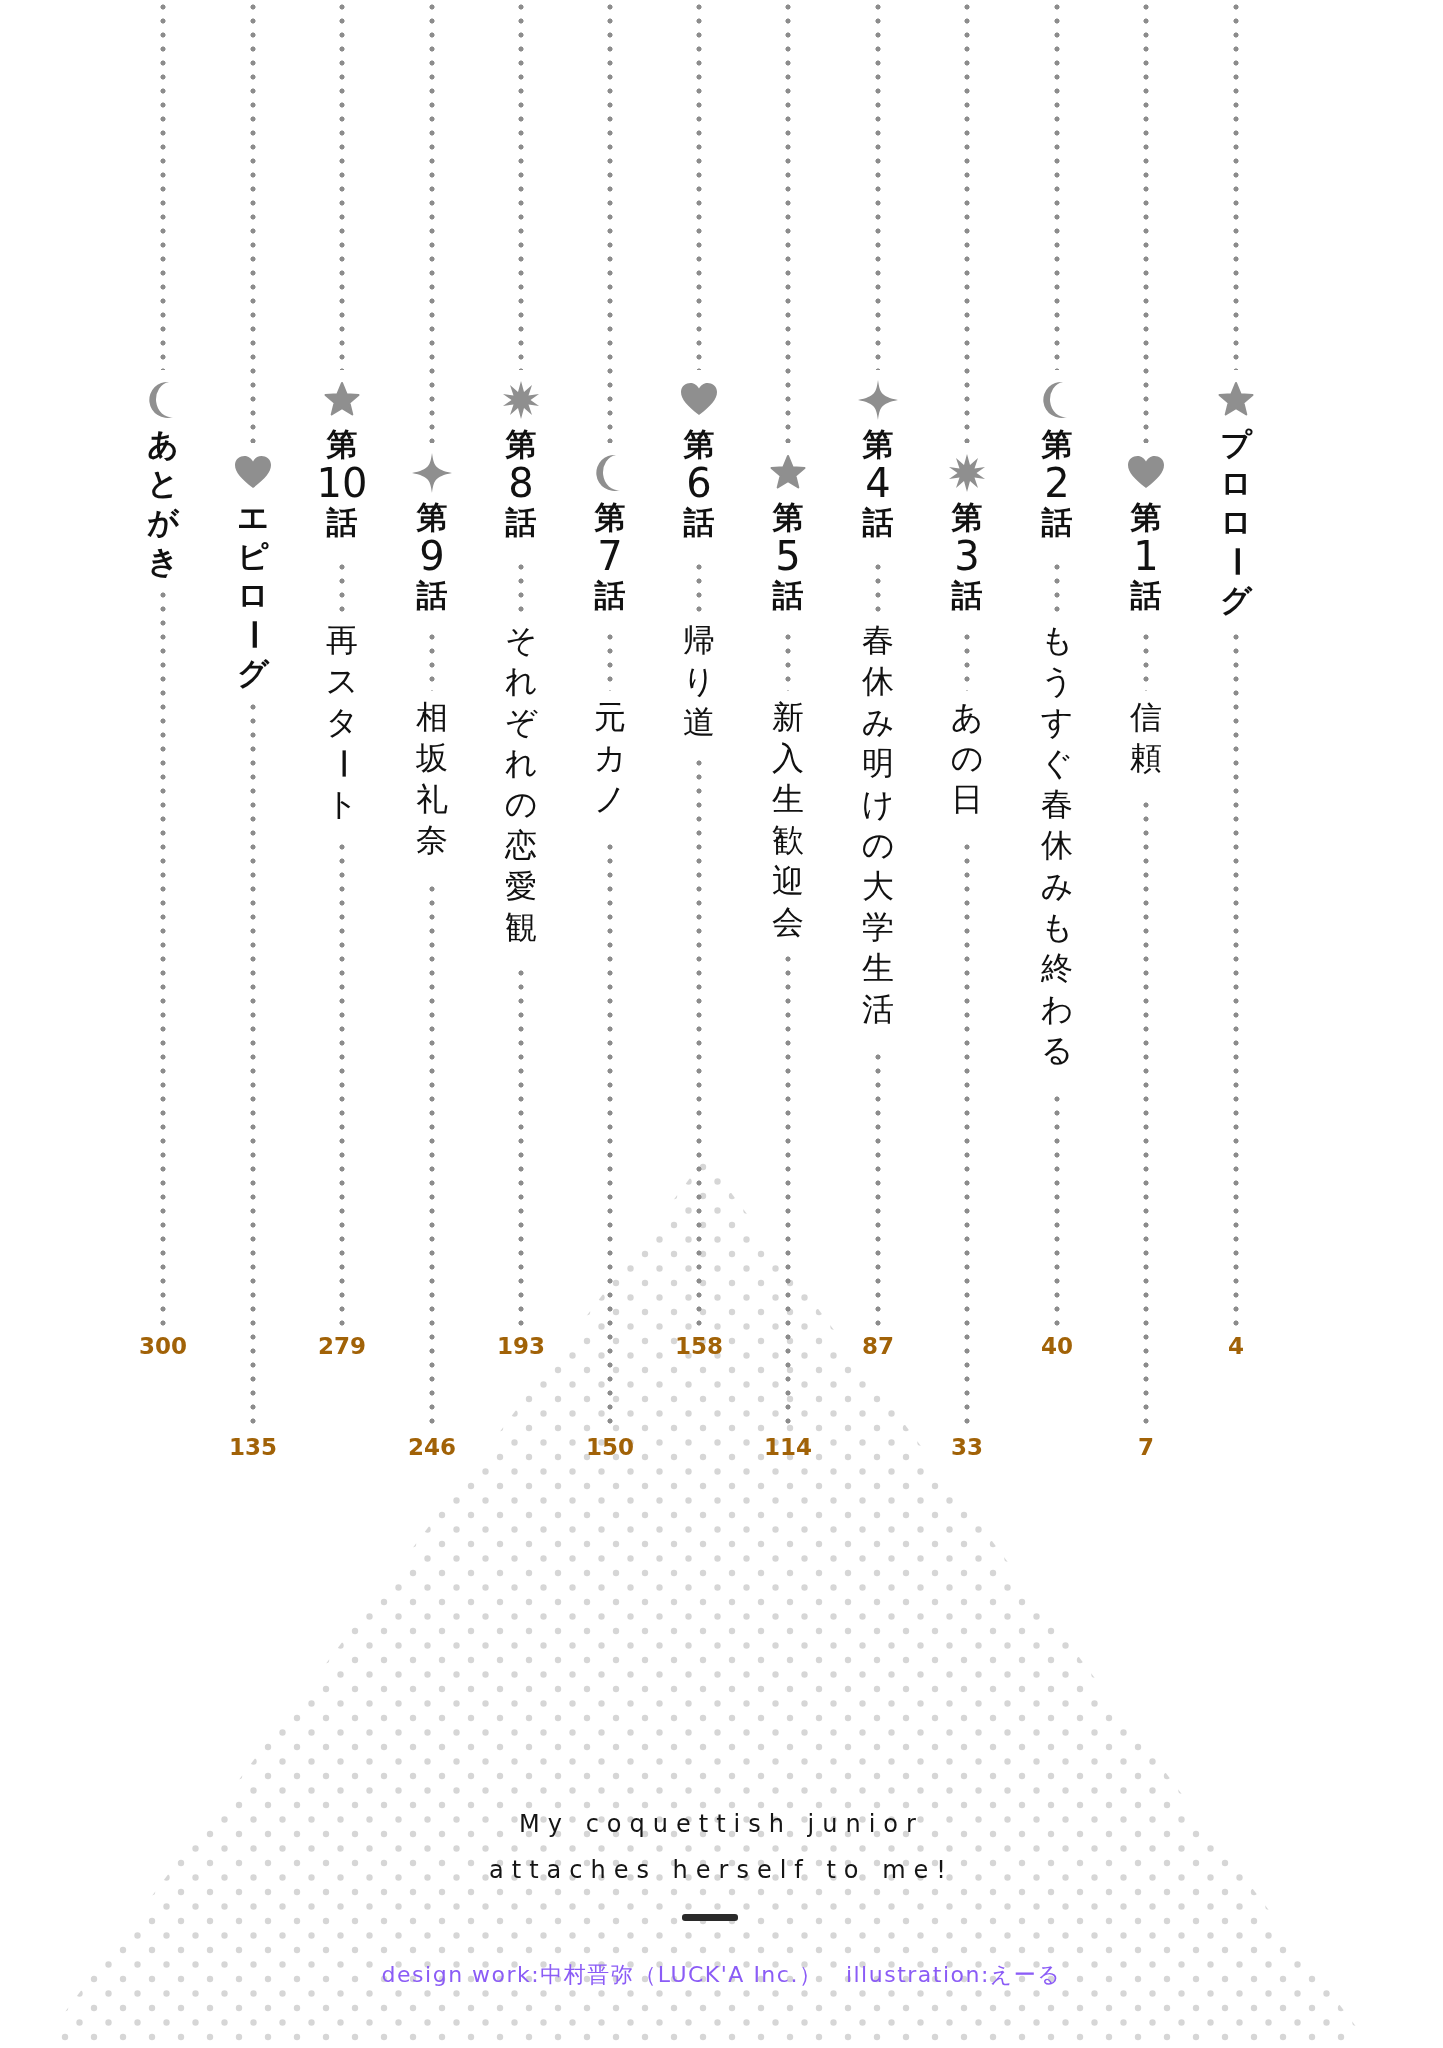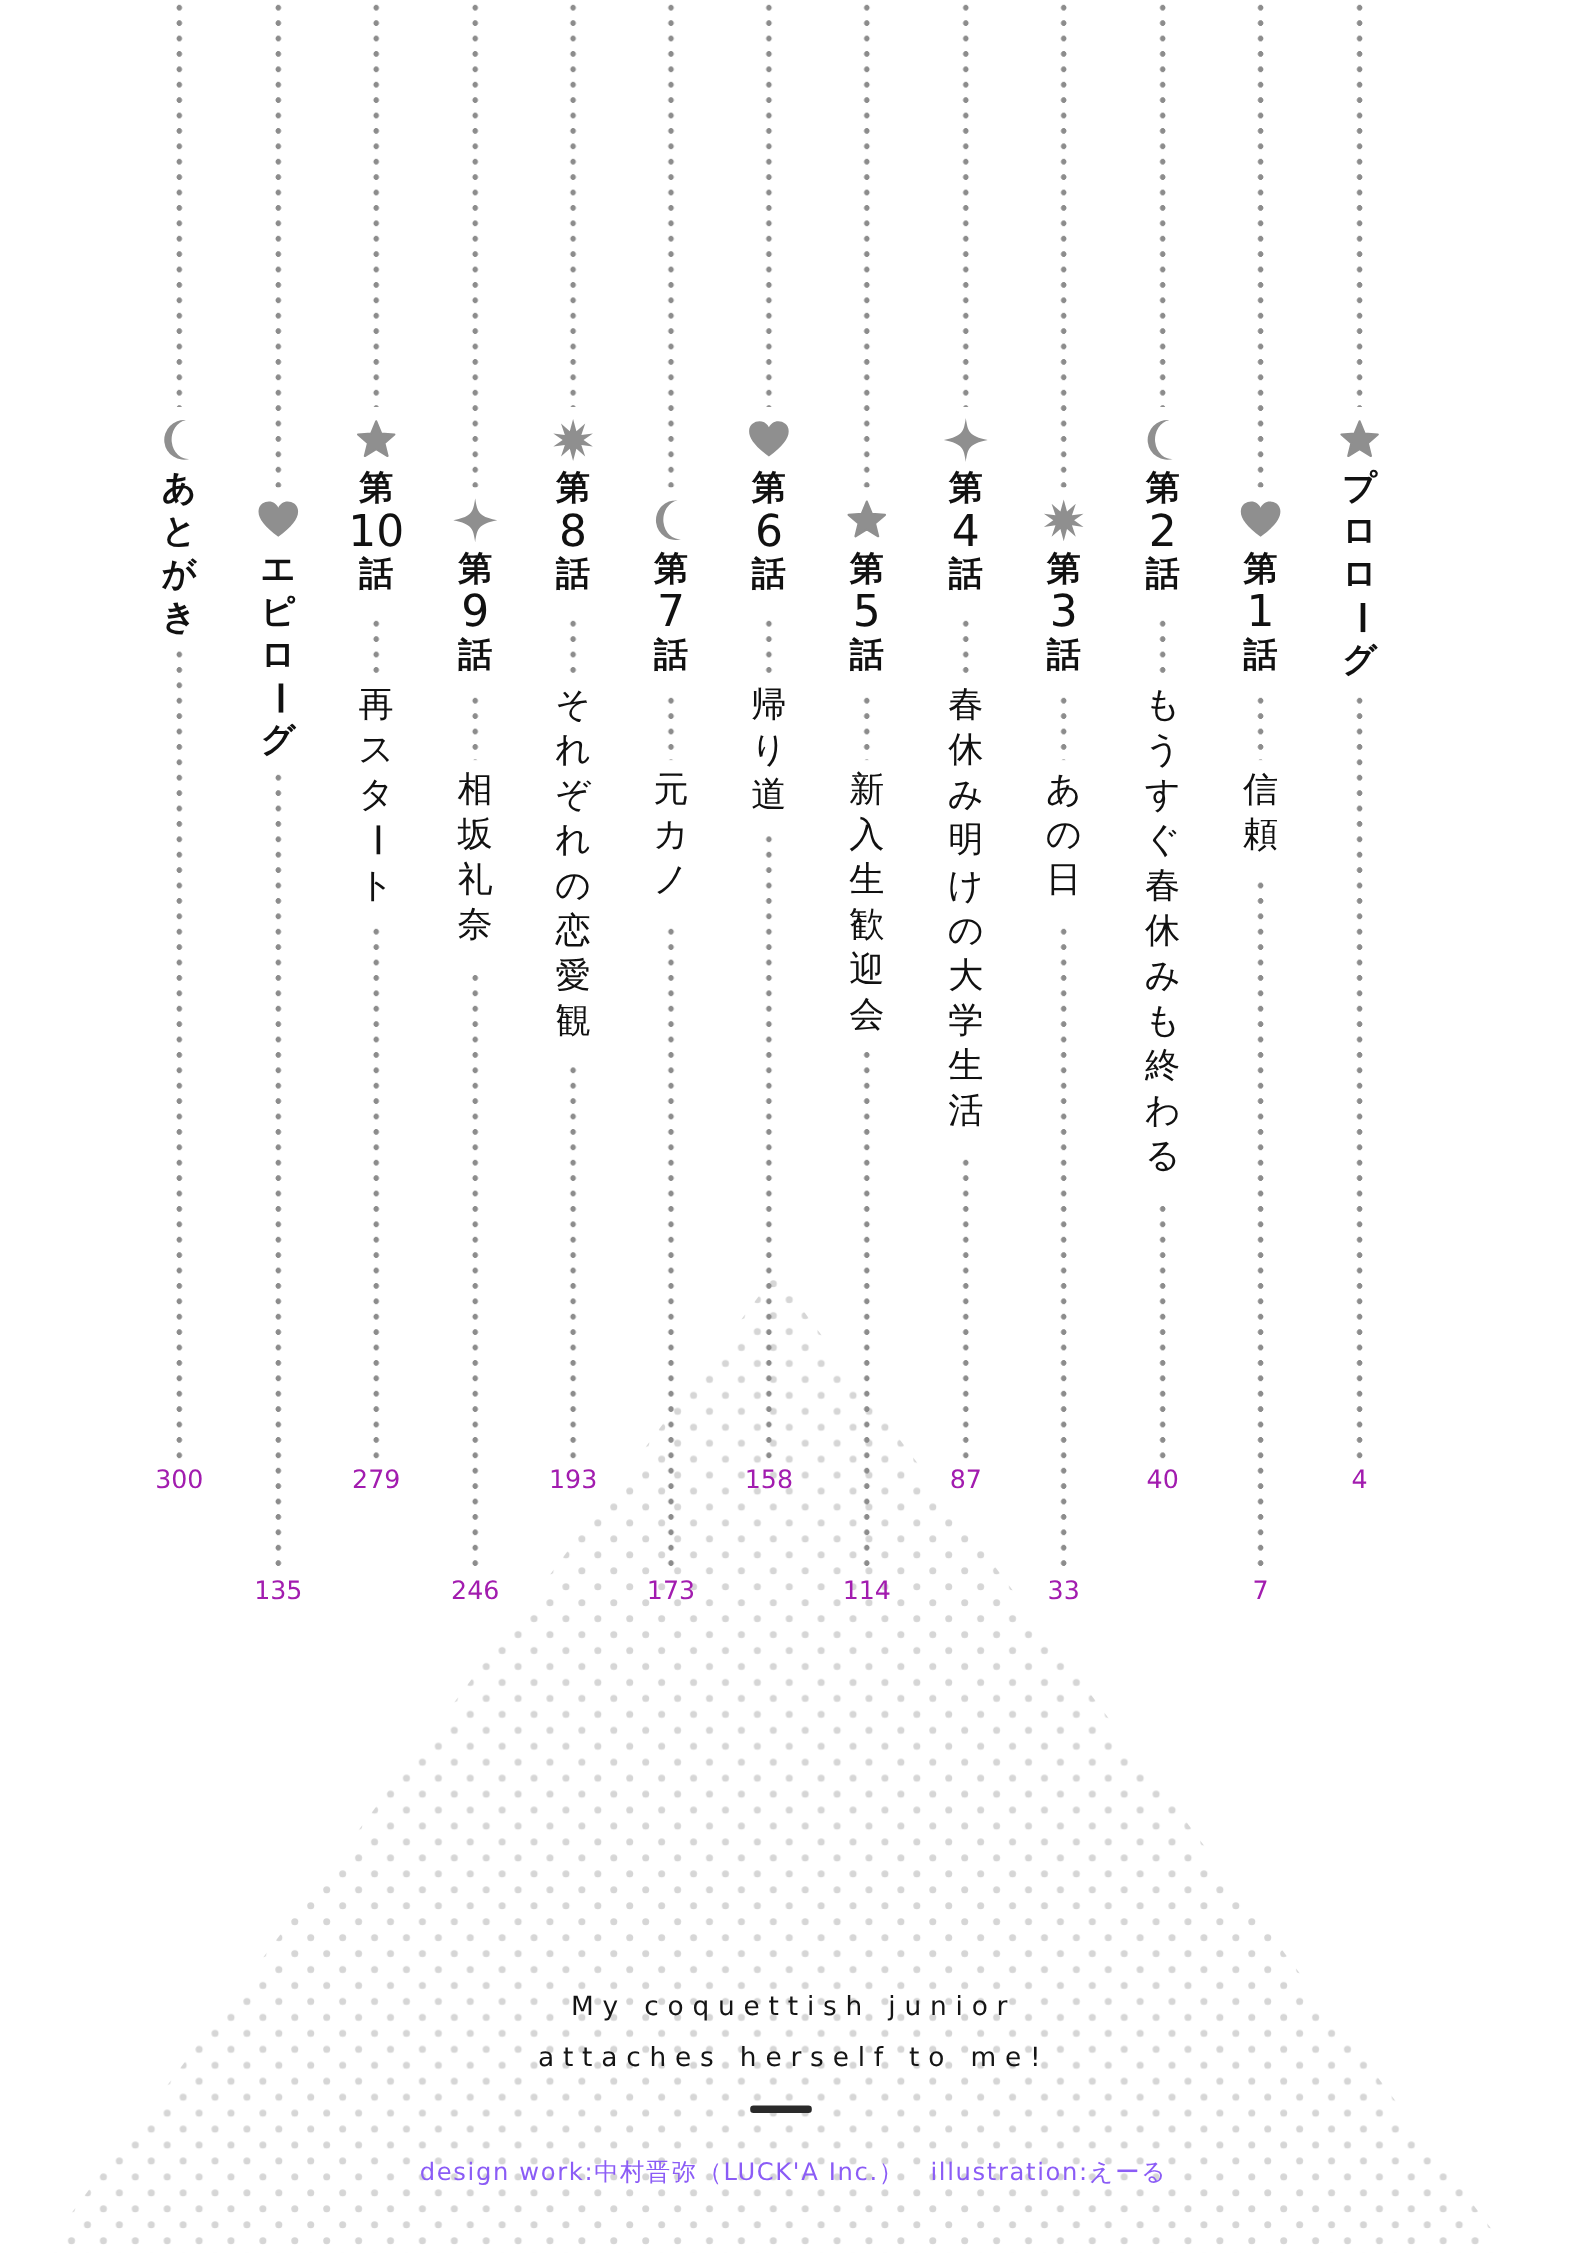--- a/index.html
+++ b/index.html
@@ -12,21 +12,21 @@
           background-size:6px 14px; background-repeat:repeat-y; background-position:0 0; }
   .icon { position:absolute; left:10px; width:40px; height:40px; }
   .icon svg { width:40px; height:40px; display:block; }
   .vchars { position:absolute; left:0; width:60px; display:flex; flex-direction:column; align-items:center; }
   .label-char { font-weight:bold; font-size:31px; line-height:39px; height:39px; text-align:center;
                 font-family:"DejaVu Sans", sans-serif; color:#111; }
   .label-char.num { font-weight:normal; font-size:40px; }
   .title-char { font-size:32px; line-height:41px; height:41px; text-align:center; color:#111;
                 font-family:"DejaVu Sans", sans-serif; }
   .page-num { position:absolute; left:-20px; width:100px; text-align:center;
-              font-size:23px; font-weight:normal; font-family:"DejaVu Sans", sans-serif; color:#a21caf;
+              font-size:23px; font-weight:bold; font-family:"DejaVu Sans", sans-serif; color:#a16207;
               background:transparent; }
   .en-title { position:absolute; left:0; width:1443px; text-align:center; z-index:2;
               font-family:"DejaVu Sans", sans-serif; font-size:24px; letter-spacing:8px;
               color:#151515; }
   .dash { position:absolute; left:682px; top:1914px; width:56px; height:7px; background:#2a2a2a;
           border-radius:3px; z-index:2; }
   .credits { position:absolute; left:0; width:1443px; top:1960px; text-align:center; z-index:2;
              font-family:"DejaVu Sans", sans-serif; font-size:22px; letter-spacing:1.5px; color:#8b5cf6; }
 </style>
 </head>
@@ -215,21 +215,21 @@
         <div class="label-char num">7</div>
         <div class="label-char">話</div>
       </div>
       <div class="dots" style="top: 630px; height: 61px;"></div>
       <div class="vchars" style="top: 697px;">
         <div class="title-char">元</div>
         <div class="title-char">カ</div>
         <div class="title-char">ノ</div>
       </div>
       <div class="dots" style="top: 840px; height: 585px;"></div>
-      <div class="page-num" style="top: 1434px;">173</div>
+      <div class="page-num" style="top: 1434px;">150</div>
     </div>
     <div class="col" style="left: 521px; height: 2048px;">
       <div class="dots" style="top: 0px; height: 370px;"></div>
       <div class="icon" style="top: 380px;">
         <svg viewBox="0 0 40 40">
           <path d="M20 1 L23 12 L31 5 L27.5 15.5 L38 14 L29.5 20 L38 26 L27.5 24.5 L31 35 L23 28 L20 39 L17 28 L9 35 L12.5 24.5 L2 26 L10.5 20 L2 14 L12.5 15.5 L9 5 L17 12 Z" fill="#8f8f8f"></path>
         </svg>
       </div>
       <div class="vchars" style="top: 425px;">
         <div class="label-char">第</div>

